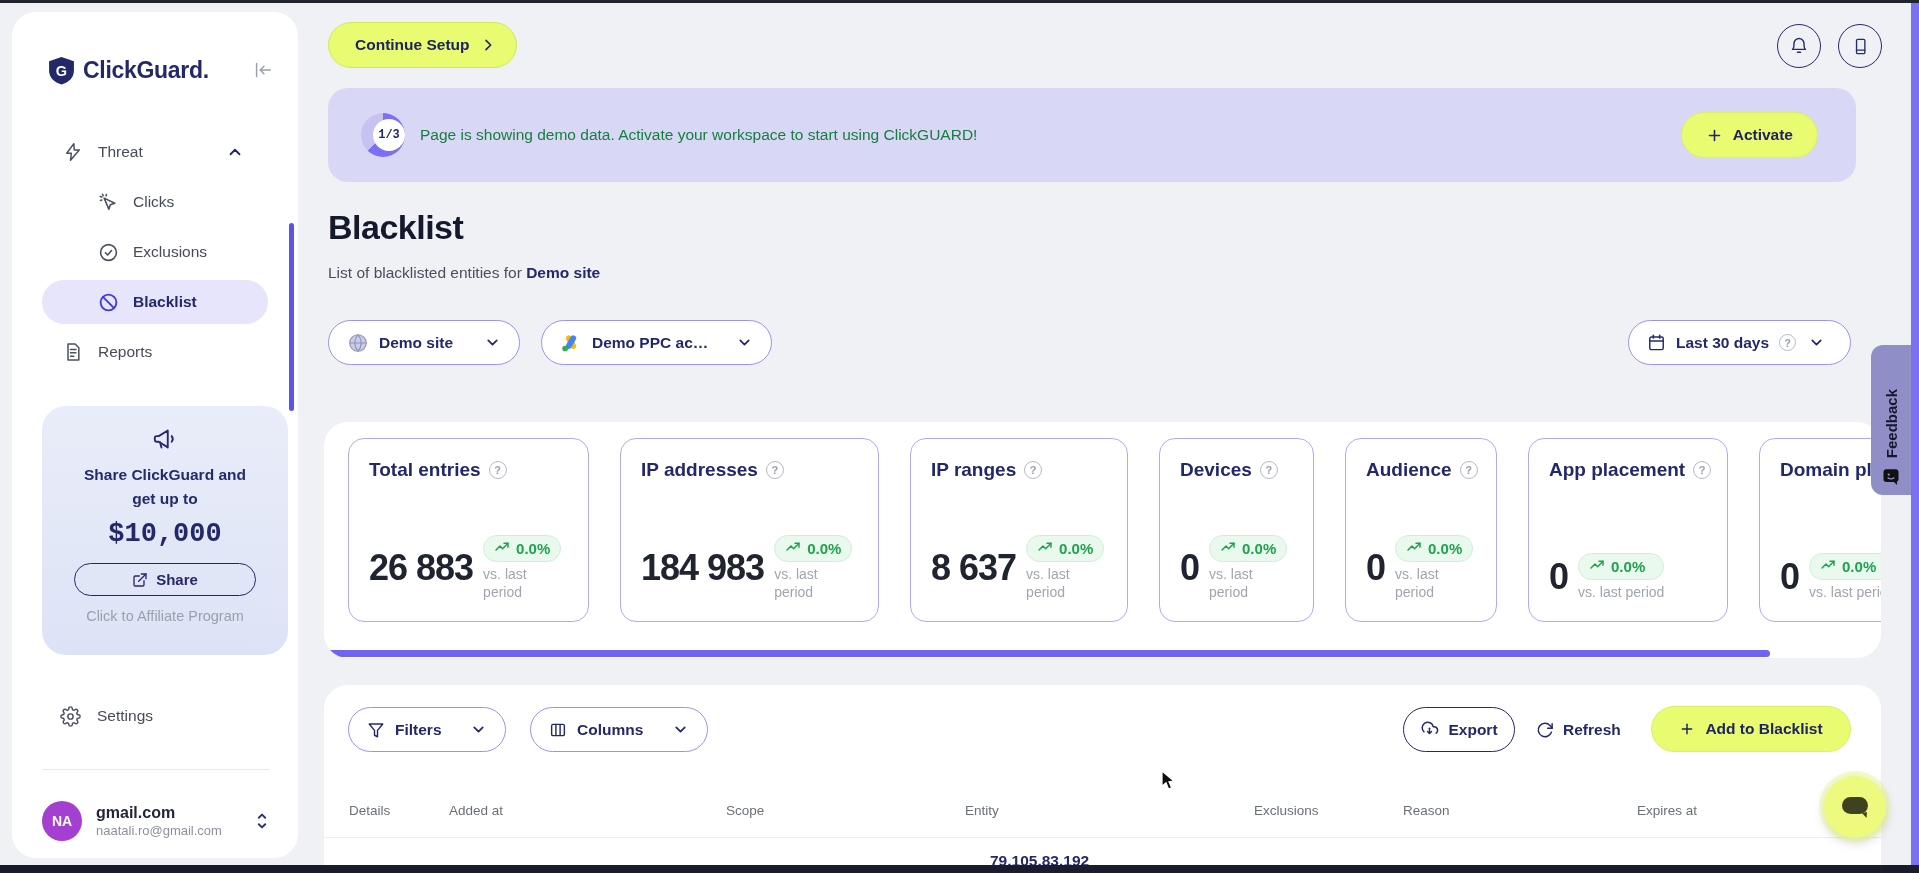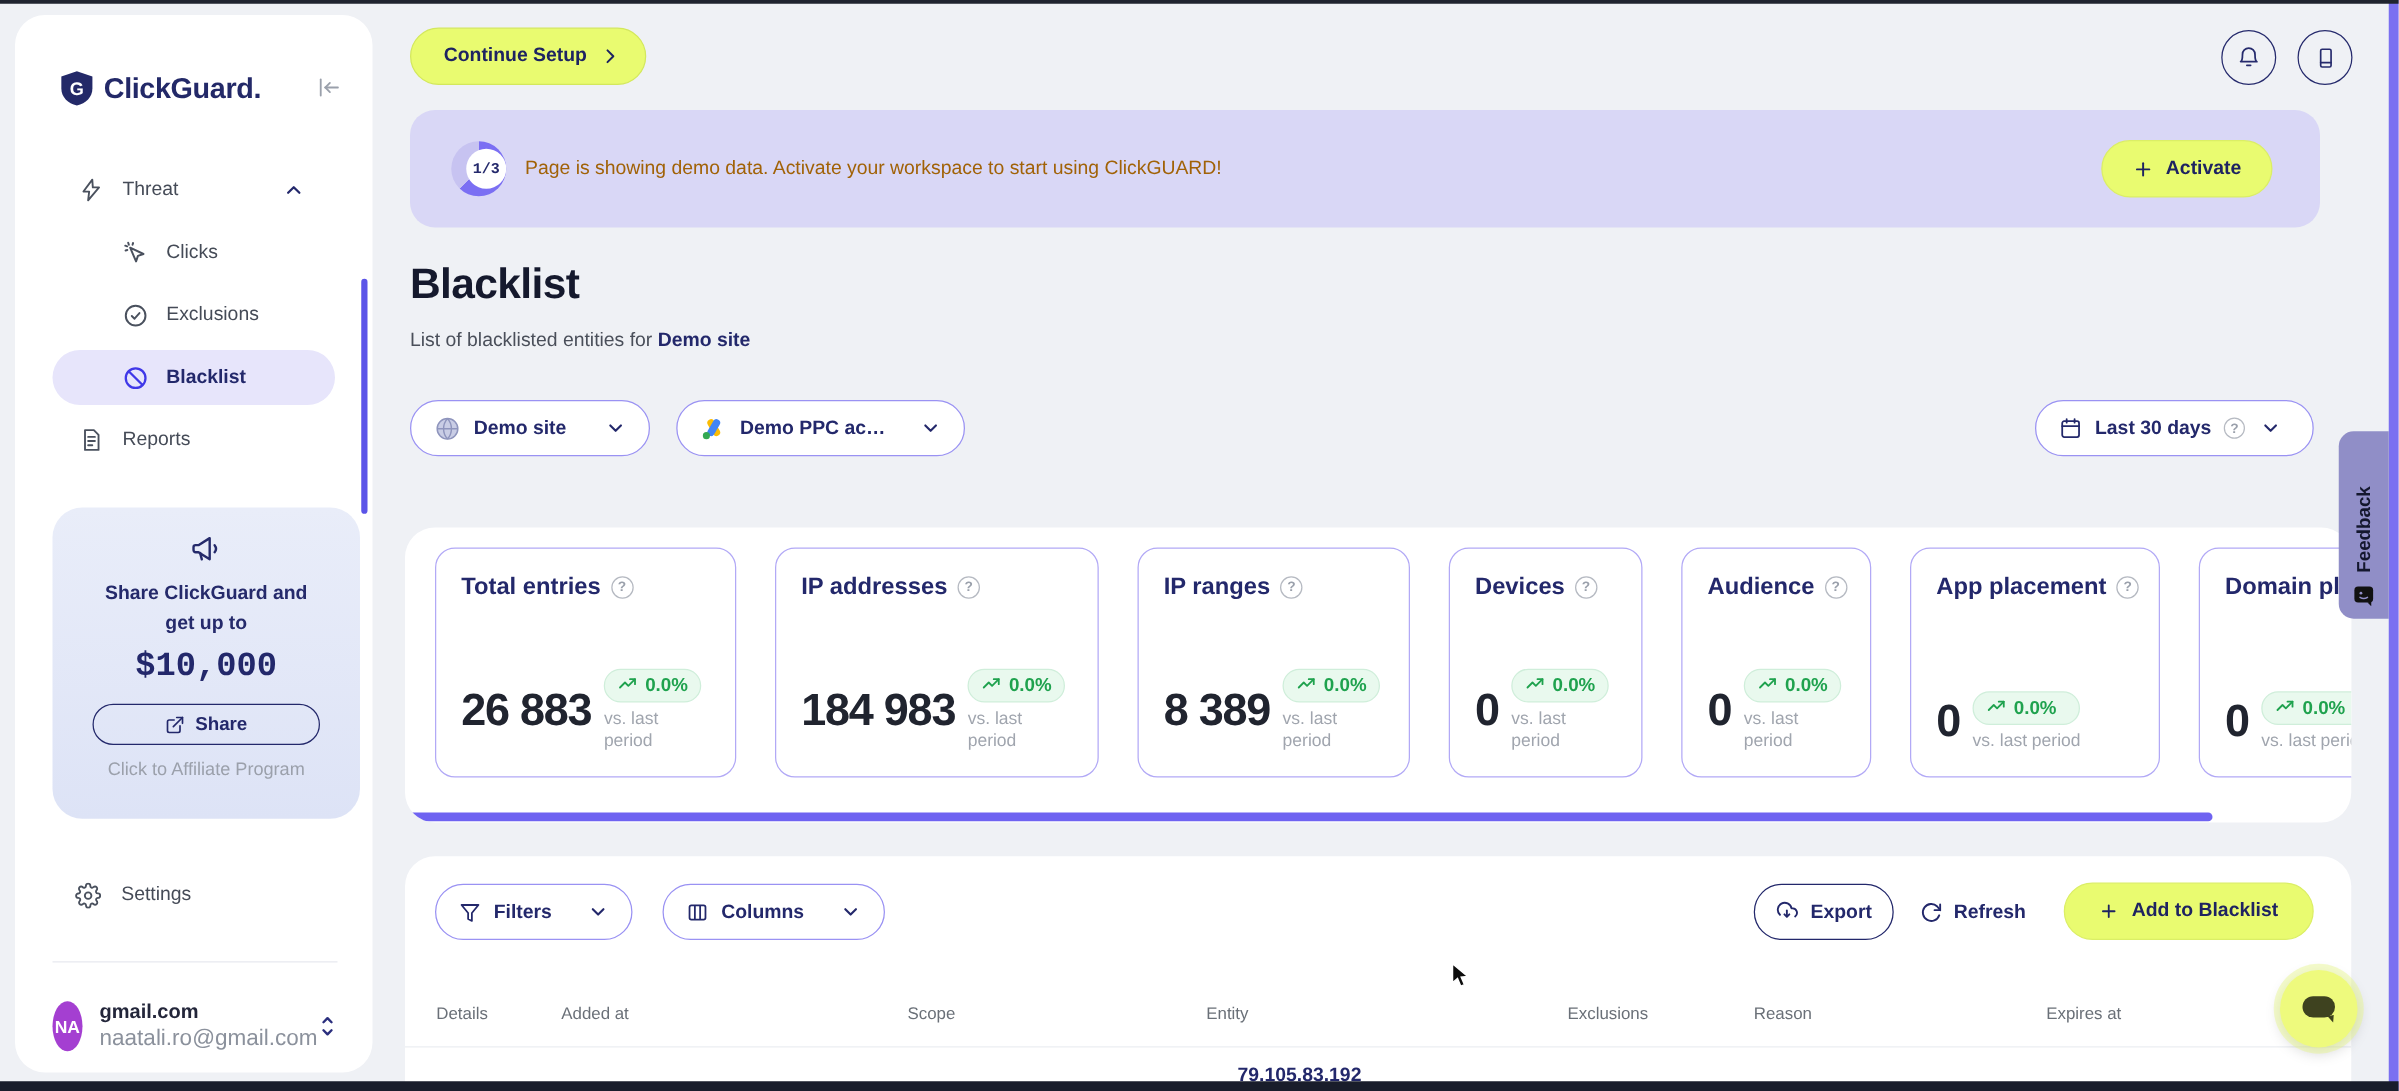--- a/index.html
+++ b/index.html
@@ -40,34 +40,34 @@
   .share-btn { margin:14px auto 0; width:182px; height:33px; border:1.5px solid #23286b; border-radius:17px; background:transparent; display:flex; align-items:center; justify-content:center; gap:8px; font-size:15px; font-weight:600; color:#23286b; cursor:pointer; }
   .promo-caption { margin-top:12px; font-size:14.5px; color:#9ba0ab; }
 
   .settings-row { position:absolute; left:48px; top:682px; height:44px; display:flex; align-items:center; gap:16px; color:#454b57; font-size:15.5px; cursor:pointer; }
   .settings-row .ic { color:#4a515e; }
   .sidebar-divider { position:absolute; left:30px; top:757px; width:228px; height:1px; background:#e7e9f0; }
   .account-row { position:absolute; left:30px; top:783px; width:228px; height:52px; display:flex; align-items:center; cursor:pointer; }
   .avatar { width:40px; height:40px; border-radius:50%; background:#a43fd1; color:#fff; font-size:14px; font-weight:700; display:flex; align-items:center; justify-content:center; }
   .account-texts { margin-left:14px; flex:1; }
   .account-name { font-size:16px; font-weight:700; color:#23263a; }
-  .account-email { font-size:18px; color:#8b919c; margin-top:1px; }
+  .account-email { font-size:13px; color:#8b919c; margin-top:1px; }
   .account-chevrons { color:#2b2f7e; }
 
   
   .continue-setup { left:328px; top:22px; height:46px; padding:0 20px 0 26px; border-radius:23px; background:#e9fb70; border:1.5px solid #d3e85c; display:flex; align-items:center; gap:10px; font-size:15.5px; font-weight:700; color:#1e2361; cursor:pointer; }
   .icon-circle { width:44px; height:44px; border-radius:50%; border:1.5px solid #262b6d; display:flex; align-items:center; justify-content:center; color:#262b6d; cursor:pointer; background:transparent; }
   .bell-btn { left:1777px; top:24px; }
   .docs-btn { left:1838px; top:24px; }
 
   
   .banner { left:328px; top:88px; width:1528px; height:94px; background:#d9d7f6; border-radius:20px; }
   .ring { position:absolute; left:33px; top:25px; width:44px; height:44px; border-radius:50%; background:conic-gradient(#7b6ff3 0 62%, #c7c3f1 62% 100%); display:flex; align-items:center; justify-content:flex-end;font-family:Liberation Mono, monospace; }
   .ring-inner { width:32px; height:32px; border-radius:50%; background:#fff; display:flex; align-items:center; justify-content:center; font-size:12px; font-weight:700; color:#23286b; }
-  .banner-msg { position:absolute; left:92px; top:0; height:94px; display:flex; align-items:center; font-size:15.5px; color:#a16207; }
+  .banner-msg { position:absolute; left:92px; top:0; height:94px; display:flex; align-items:center; font-size:15.5px; color:#15803d; }
   .activate-btn { position:absolute; right:38px; top:24px; height:46px; padding:0 24px; border-radius:23px; background:#e9fb70; border:1px solid #dbee66; display:flex; align-items:center; gap:10px; font-size:15.5px; font-weight:700; color:#1e2361; cursor:pointer; }
 
   
   .page-title { left:328px; top:208px; font-size:34px; font-weight:800; color:#15192d; letter-spacing:-0.5px; }
   .page-subtitle { left:328px; top:264px; font-size:15.5px; color:#4a4f5a; }
   .page-subtitle b { color:#23286b; font-weight:700; }
 
   .pill-dd { height:45px; border:1.5px solid #9a92f3; border-radius:23px; background:#fff; display:flex; align-items:center; gap:10px; padding:0 18px; font-size:15.5px; font-weight:600; color:#23286b; cursor:pointer; white-space:nowrap; }
   .dd-site { left:328px; top:320px; width:192px; }
   .dd-ppc { left:541px; top:320px; width:231px; }
@@ -395,21 +395,21 @@
         </span>
       </div>
     </div>
 
     <div class="stat-card">
       <div class="stat-label-row">
           <span>IP ranges</span>
           <span class="help-icon"></span>
         </div>
       <div class="stat-bottom">
-        <span class="stat-value">8 389</span>
+        <span class="stat-value">8 637</span>
         <span class="delta-col">
           <span class="delta-badge">
               <svg width="16" height="16" viewBox="0 0 24 24" fill="none" stroke="#1fa24e" stroke-width="2.2" stroke-linecap="round" stroke-linejoin="round">
                 <polyline points="3 15 9 9 13 13 21 5"></polyline>
                 <polyline points="15 5 21 5 21 11"></polyline>
               </svg>
               <span>0.0%</span>
             </span>
           <span class="vs-label">vs. last period</span>
         </span>

